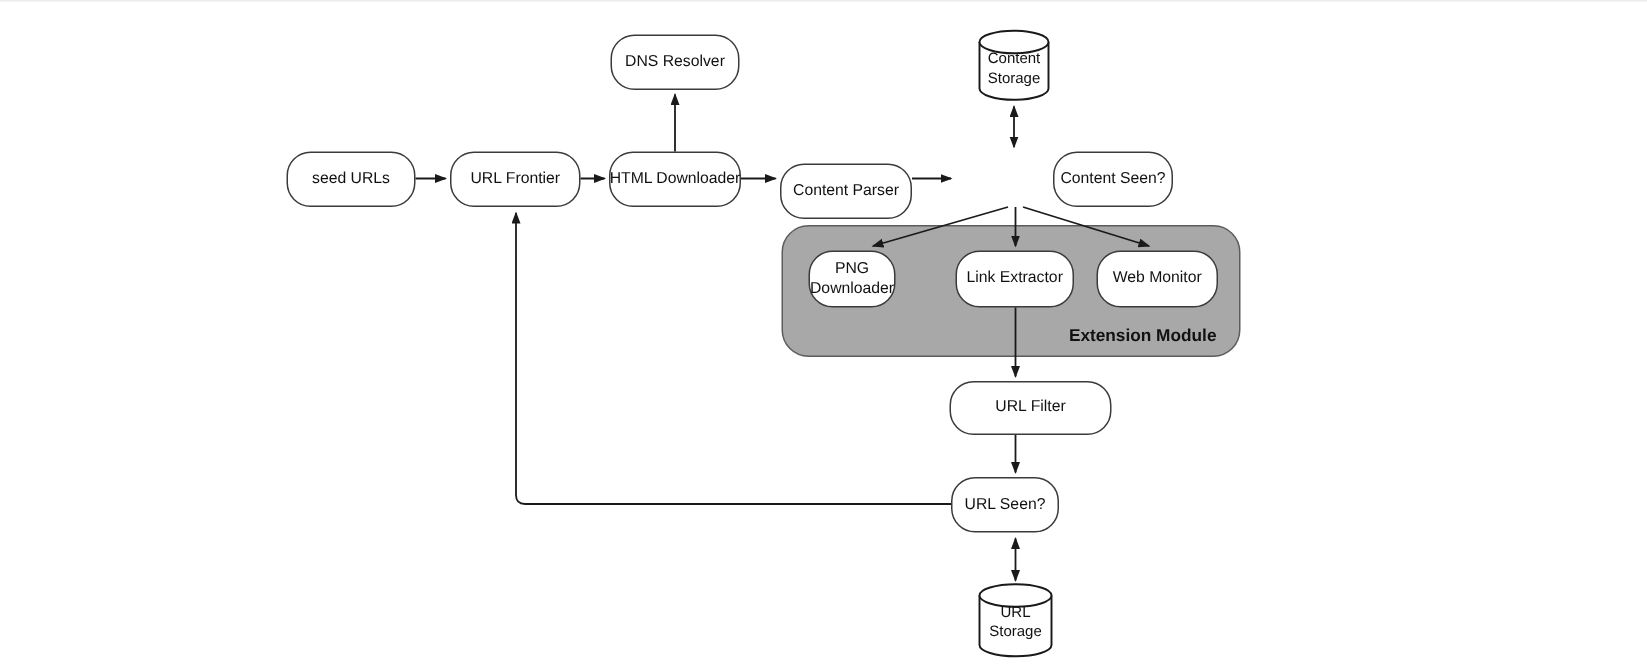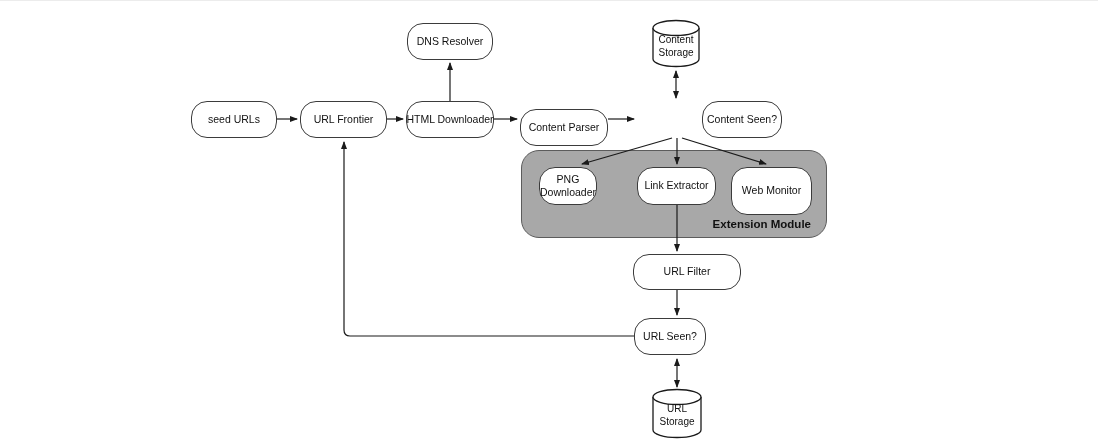--- a/index.html
+++ b/index.html
@@ -115,21 +115,21 @@
   </div>
 
   <div class="node wrap" style="left:539px; top:166px; width:58px; height:38px;">
     <span>PNG Downloader</span>
   </div>
 
   <div class="node" style="left:637px; top:166px; width:79px; height:38px;">
     <span>Link Extractor</span>
   </div>
 
-  <div class="node" style="left:731px; top:166px; width:81px; height:48px;">
+  <div class="node" style="left:731px; top:166px; width:81px; height:38px;">
     <span>Web Monitor</span>
   </div>
 
   <div class="node" style="left:633px; top:253px; width:108px; height:36px;">
     <span>URL Filter</span>
   </div>
 
   <div class="node" style="left:634px; top:317px; width:72px; height:37px;">
     <span>URL Seen?</span>
   </div>

